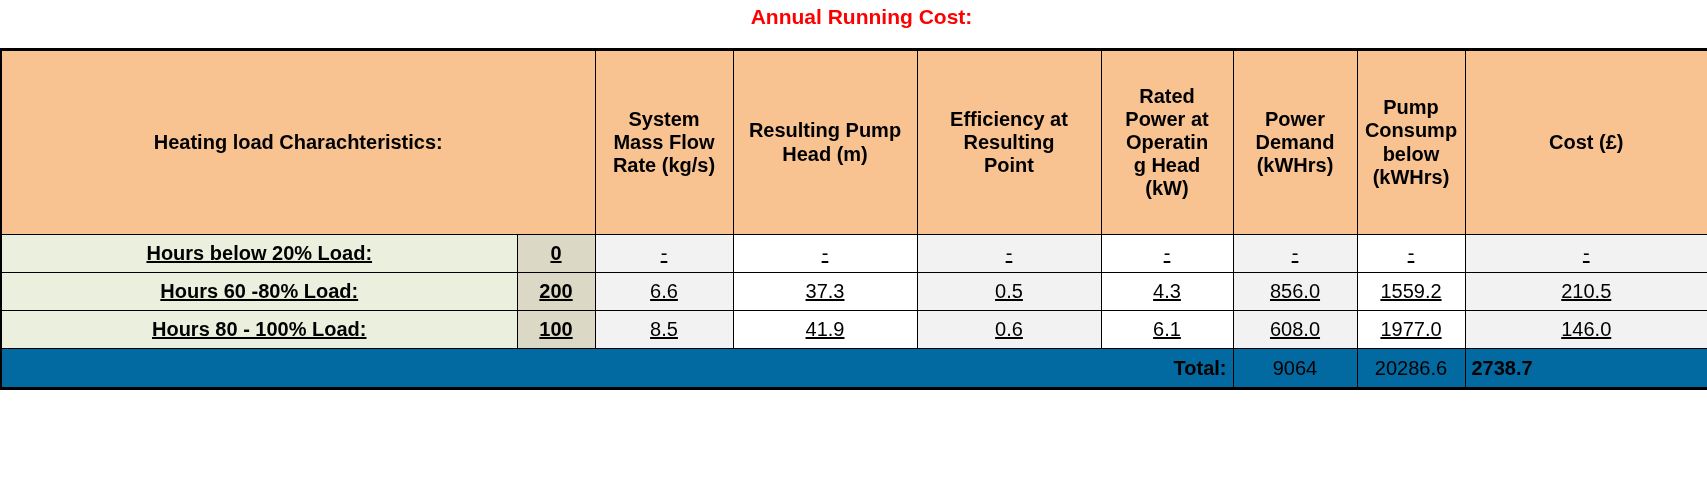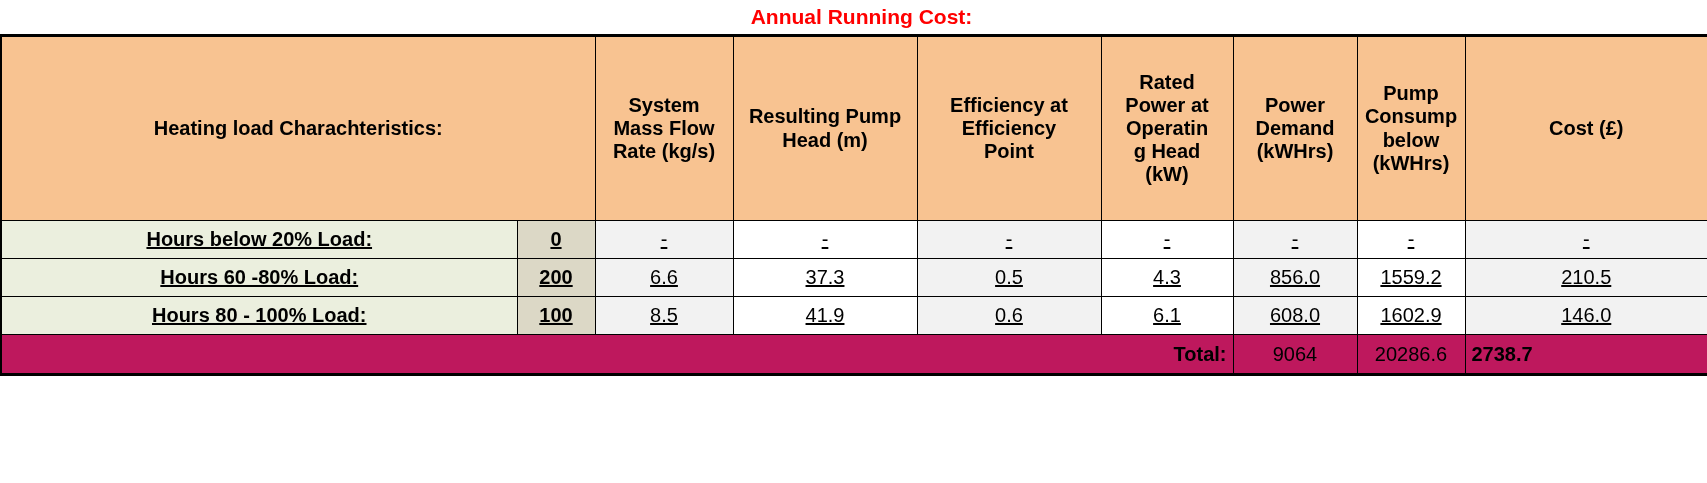--- a/index.html
+++ b/index.html
@@ -15,21 +15,21 @@
     overflow: hidden;
   }
   #sheet {
     width: 1707px;
     height: 483px;
     position: relative;
     box-sizing: border-box;
   }
   
   #title-bar {
-    height: 34px;
+    height: 48px;
     line-height: 34px;
     text-align: center;
     font-size: 21px;
     font-weight: bold;
     color: #FF0000;
     background: #ffffff;
     box-sizing: border-box;
     padding-left: 16px;
   }
   
@@ -91,21 +91,21 @@
     font-weight: bold;
     color: #FF0000;
     text-align: center;
     font-size: 21px;
   }
   td.num-shade  { background: #F2F2F2; }
   td.num-plain  { background: #FFFFFF; }
   td.num-shade, td.num-plain { font-weight: normal; }
   
   tr.total-row td {
-    background: #be185d;
+    background: #0369a1;
     height: 40px;
     vertical-align: middle;
     font-size: 21px;
   }
   td.total-label {
     text-align: right;
     font-weight: bold;
     padding-right: 10px;
   }
   td.total-value {
@@ -147,21 +147,21 @@
           <span>Rate (kg/s)</span>
         </th>
 
         <th>
           <span>Resulting Pump</span><br>
           <span>Head (m)</span>
         </th>
 
         <th>
           <span>Efficiency at</span><br>
-          <span>Efficiency</span><br>
+          <span>Resulting</span><br>
           <span>Point</span>
         </th>
 
         <th>
           <span>Rated</span><br>
           <span>Power at</span><br>
           <span>Operatin</span><br>
           <span>g Head</span><br>
           <span>(kW)</span>
         </th>
@@ -213,21 +213,21 @@
       </tr>
 
       <tr class="data-row">
         <td class="label-cell">Hours 80 - 100% Load:</td>
         <td class="hours-cell">100</td>
         <td class="num-shade">8.5</td>
         <td class="num-plain">41.9</td>
         <td class="num-shade">0.6</td>
         <td class="num-plain">6.1</td>
         <td class="num-shade">608.0</td>
-        <td class="num-plain">1602.9</td>
+        <td class="num-plain">1977.0</td>
         <td class="num-shade">146.0</td>
       </tr>
 
       <tr class="total-row">
         <td class="total-label" colspan="6">Total:</td>
         <td class="total-value">9064</td>
         <td class="total-value">20286.6</td>
         <td class="total-grand">2738.7</td>
       </tr>
     </tbody>

